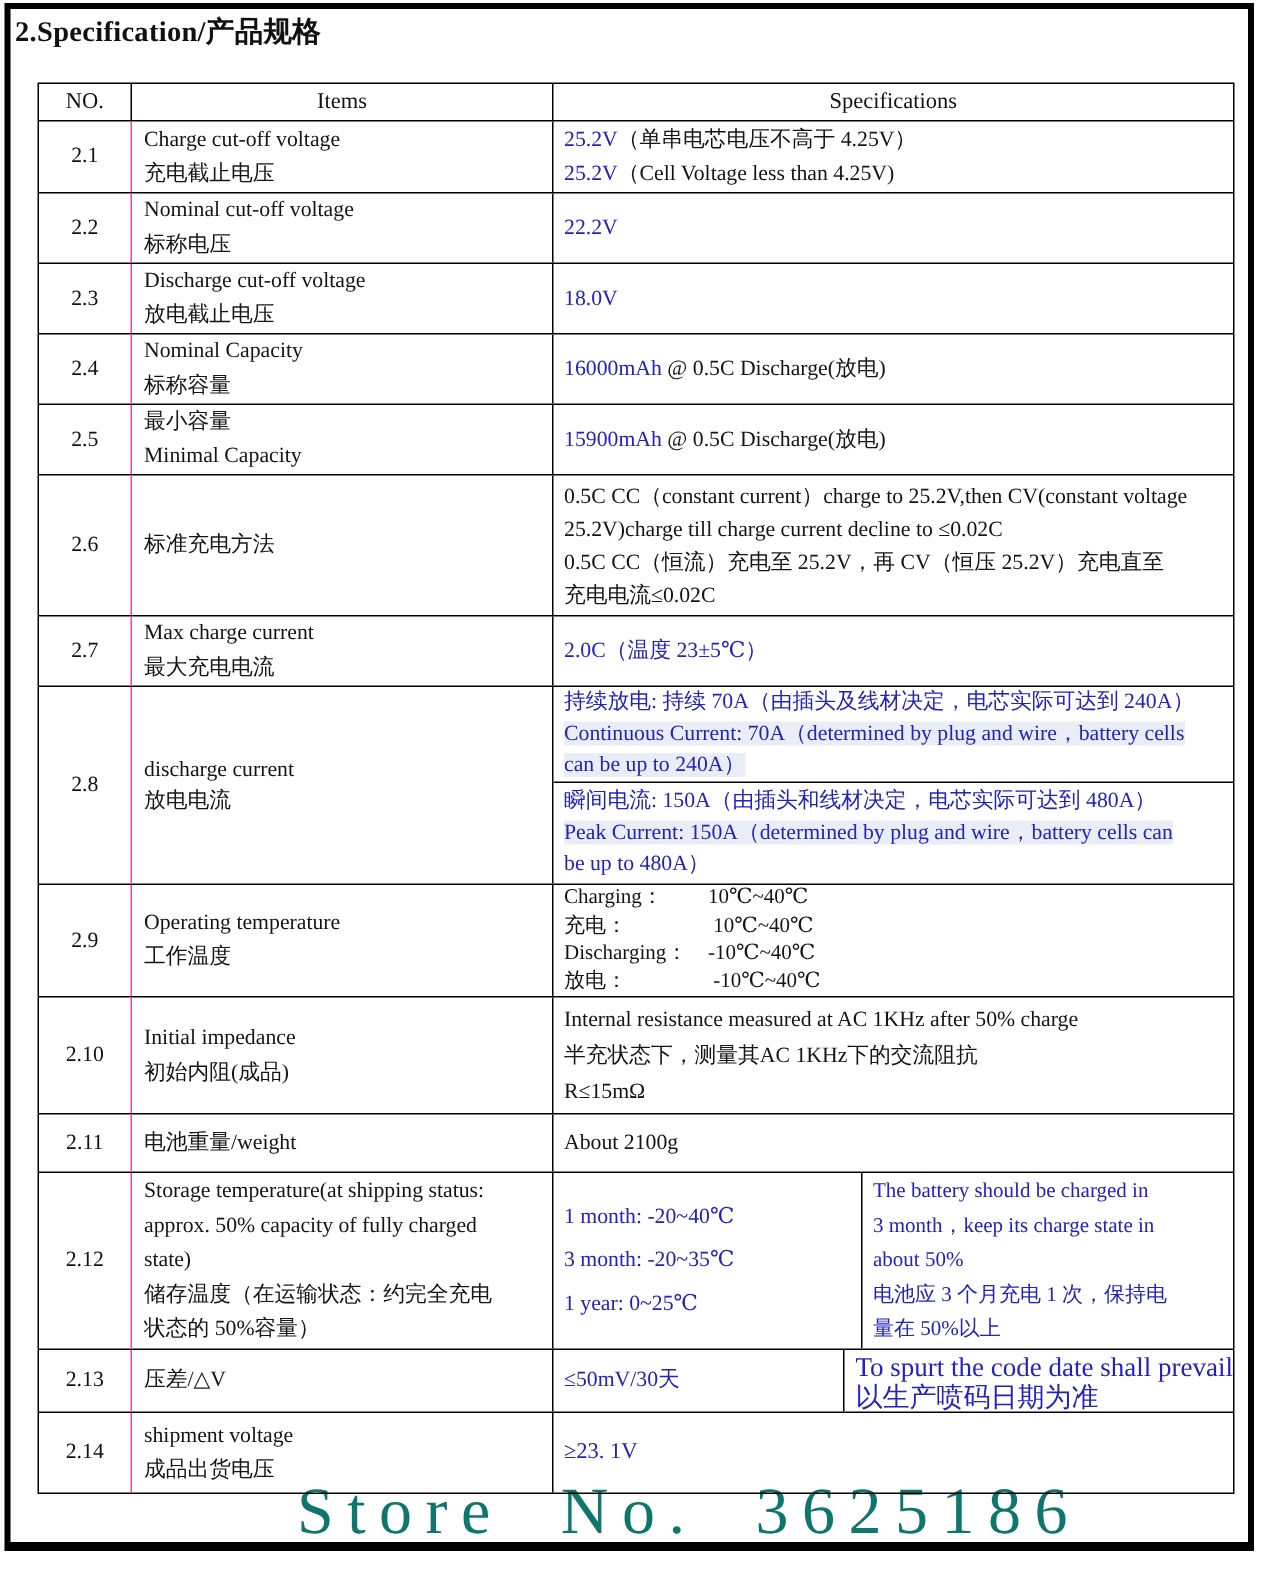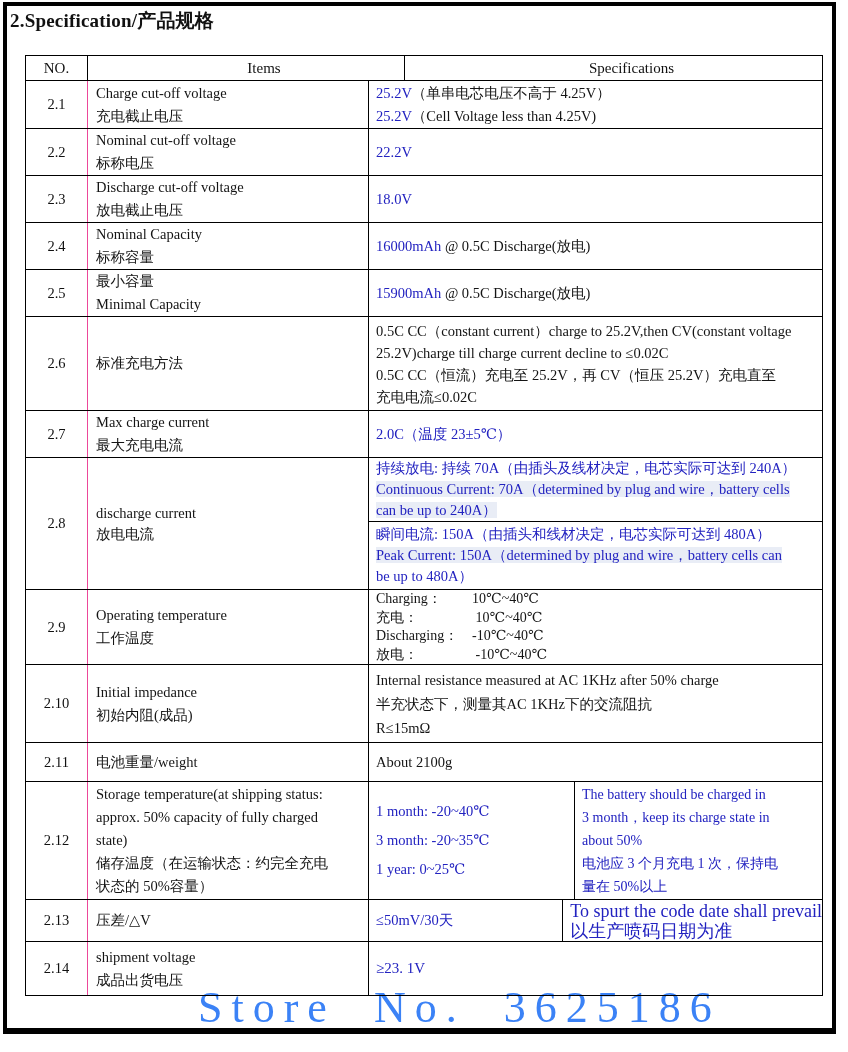--- a/index.html
+++ b/index.html
@@ -3,25 +3,25 @@
 <meta charset="utf-8">
 <style>
   html,body{margin:0;padding:0;background:#fff;}
   body{width:848px;height:1052px;position:relative;overflow:hidden;
        font-family:"Liberation Serif","DejaVu Serif",serif;color:#111;}
   .page{position:absolute;inset:0;background:#fff;}
   .frame{position:absolute;left:3px;top:2px;width:833px;height:1032px;
          border:4px solid #000;border-bottom-width:6px;box-sizing:border-box;z-index:1;pointer-events:none;}
   .title{position:absolute;left:10px;top:8px;font-size:19px;font-weight:bold;
          letter-spacing:.2px;z-index:2;}
-  .watermark{position:absolute;left:198px;top:982px;font-size:44px;color:#3b82f6;
+  .watermark{position:absolute;left:198px;top:982px;font-size:44px;color:#0f766e;
              letter-spacing:9px;word-spacing:18px;white-space:nowrap;z-index:0;}
   .spec-table{position:absolute;left:25px;top:55px;width:798px;
               border:1px solid #000;box-sizing:border-box;z-index:2;font-size:14.5px;}
-  .thead{display:flex;height:25px;border-bottom:1px solid #000;box-sizing:border-box;font-size:15px;gap:36px;}
+  .thead{display:flex;height:25px;border-bottom:1px solid #000;box-sizing:border-box;font-size:15px;}
   .th{display:flex;align-items:center;justify-content:center;box-sizing:border-box;}
   .th-no{width:62px;border-right:1px solid #000;}
   .th-items{width:281px;border-right:1px solid #000;}
   .th-spec{flex:1;}
   .trow{display:flex;border-bottom:1px solid #000;box-sizing:border-box;}
   .trow:last-child{border-bottom:none;}
   .c-no{width:62px;border-right:1px solid #ec4899;box-sizing:border-box;
         display:flex;align-items:center;justify-content:center;}
   .c-items{width:281px;border-right:1px solid #000;box-sizing:border-box;
            display:flex;flex-direction:column;justify-content:center;padding-left:8px;}

